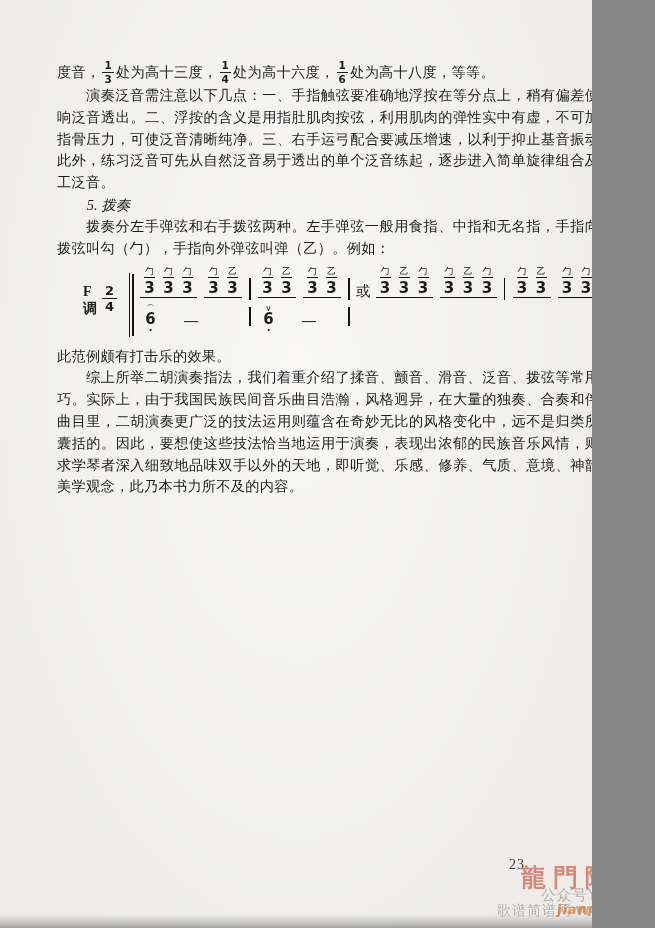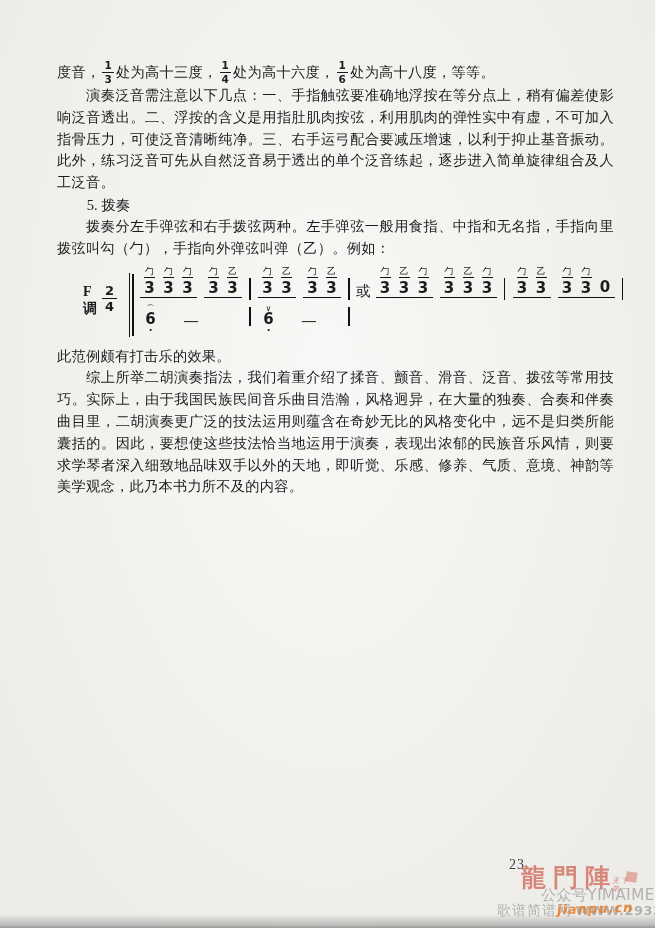--- a/index.html
+++ b/index.html
@@ -1,24 +1,24 @@
 <!DOCTYPE html>
 <html><head>
 <meta charset="utf-8">
 <style>
   html,body{margin:0;padding:0;background:#888;}
-  .page{position:relative;width:655px;height:928px;background:#f5f4f1;overflow:hidden;
+  .page{position:relative;width:592px;height:928px;background:#f5f4f1;overflow:hidden;
         font-family:"Liberation Serif",serif;color:#1c1c1c;}
   .page::before{content:"";position:absolute;inset:0;
         background:radial-gradient(ellipse at 50% 40%, rgba(255,255,255,0.35), rgba(0,0,0,0.03) 85%);
         pointer-events:none;}
   .content{position:absolute;left:57px;top:60px;width:557px;}
   p.para{margin:0;font-size:14.2px;line-height:21.8px;text-align:justify;letter-spacing:0.3px;}
   p.indent{text-indent:2.05em;}
-  .heading{margin:0;font-size:14.5px;line-height:22px;text-indent:2.05em;}
+  .heading{margin:0;font-size:14.5px;line-height:22px;text-indent:2.05em;font-style:italic;}
   .frac{display:inline-block;vertical-align:-0.5em;text-align:center;font-size:10.5px;line-height:1.1;
         margin:0 2px;font-weight:bold;font-family:"DejaVu Sans",sans-serif;}
   .frac .fn{display:block;border-bottom:1px solid #1c1c1c;padding:0 2px 0.5px;}
   .frac .fd{display:block;padding-top:0.5px;}
 
   
   .notation{margin:7px 0 5px 0;height:74px;display:flex;align-items:flex-start;}
   .keysig{display:flex;align-items:flex-start;margin-top:17px;margin-left:26px;font-size:14px;font-weight:bold;}
   .timesig{display:inline-flex;flex-direction:column;align-items:center;margin-left:5px;
            font-family:"DejaVu Sans",sans-serif;font-size:13px;line-height:1;font-weight:bold;}

